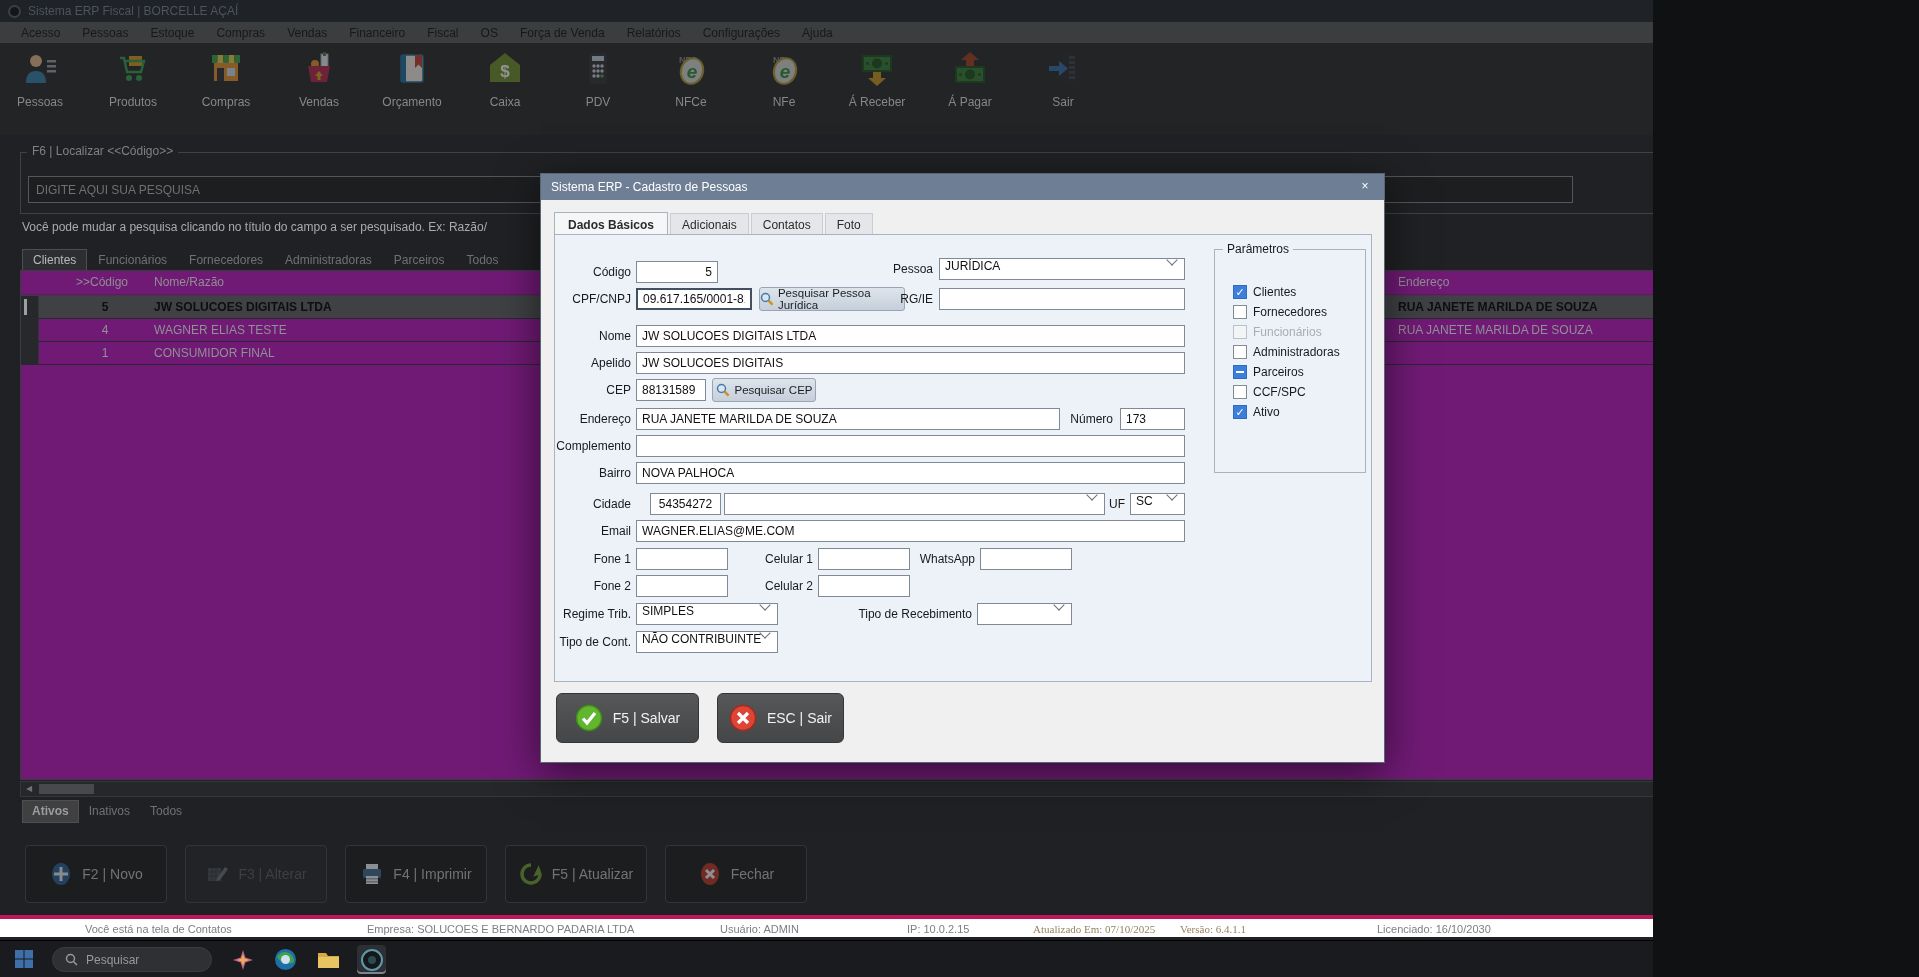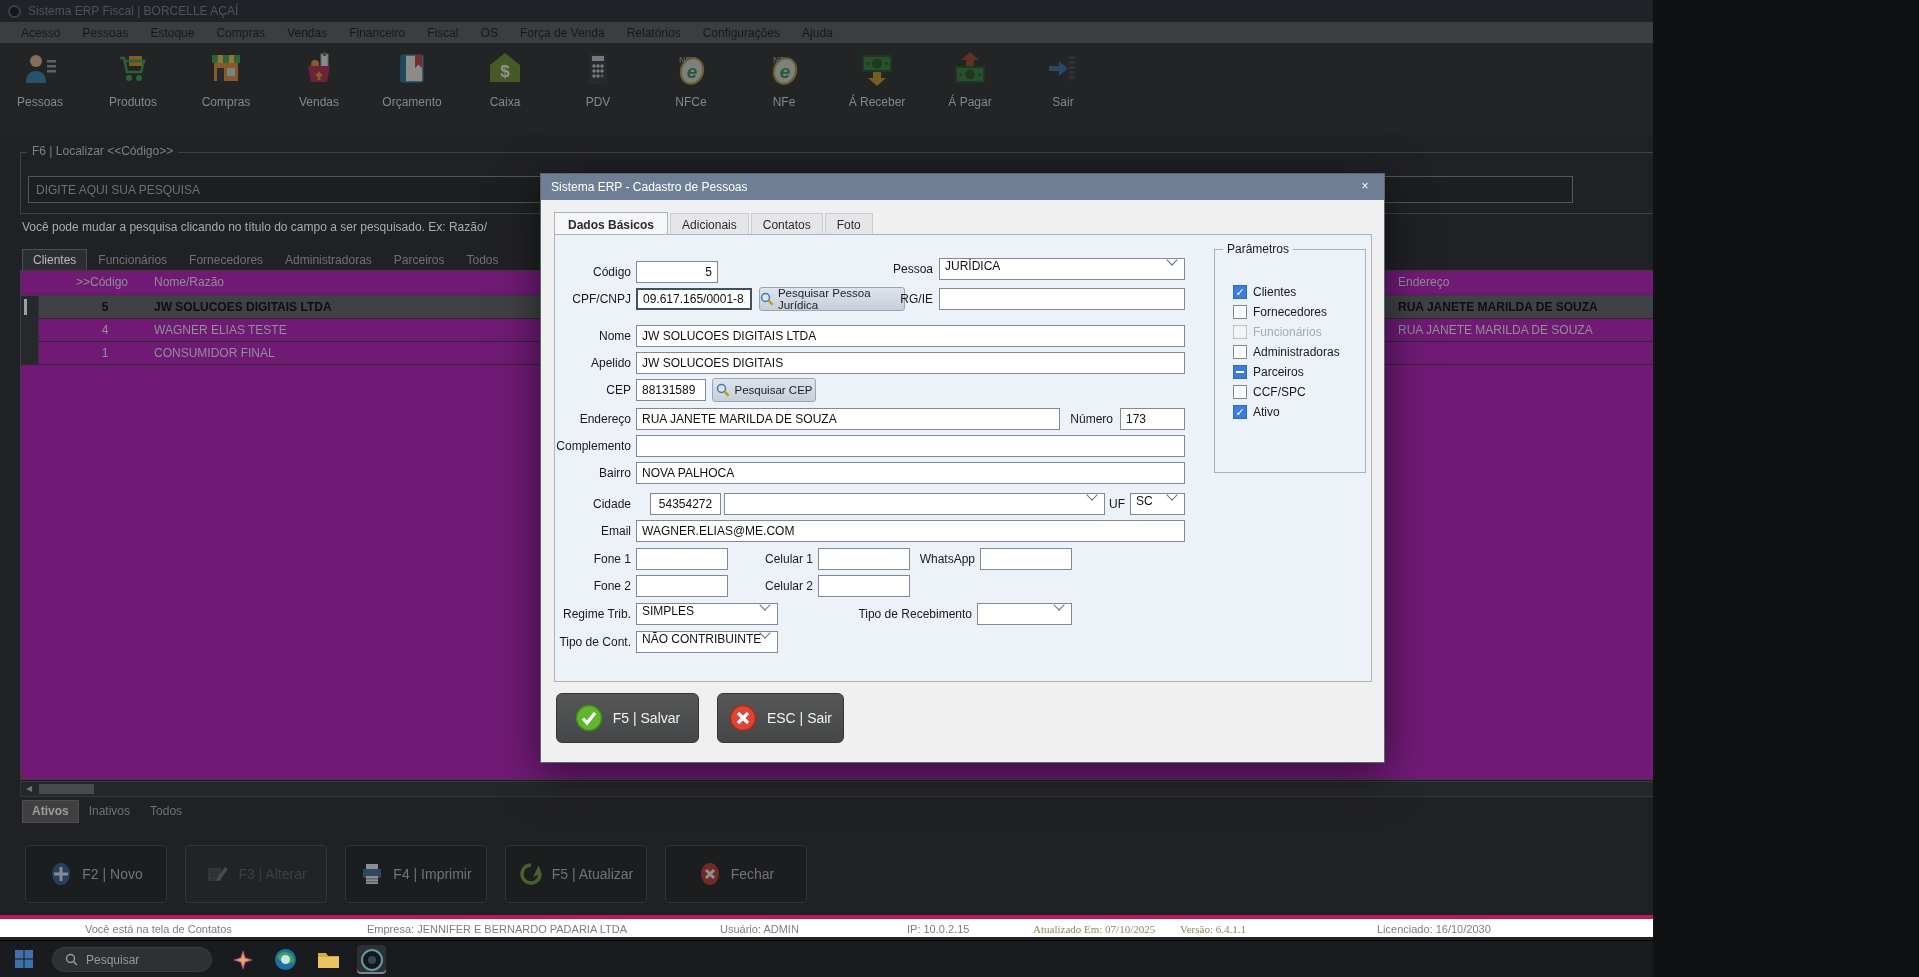--- a/index.html
+++ b/index.html
@@ -370,21 +370,21 @@
       <svg width="24" height="24">
           <ellipse cx="12" cy="12" rx="9" ry="11" fill="#b5372a"></ellipse>
         <path d="M8 8l8 8M16 8l-8 8" stroke="#eee" stroke-width="3"></path>
         </svg>
       <span>Fechar</span>
     </div>
   </div>
 
   <div class="abs statusbar">
     <span style="left:85px">Você está na tela de Contatos</span>
-    <span style="left:367px">Empresa: JENNIFER E BERNARDO PADARIA LTDA</span>
+    <span style="left:367px">Empresa: SOLUCOES E BERNARDO PADARIA LTDA</span>
     <span style="left:720px">Usuário: ADMIN</span>
     <span style="left:907px">IP: 10.0.2.15</span>
     <span style="left:1033px" class="warm">Atualizado Em: 07/10/2025</span>
     <span style="left:1180px" class="warm">Versão: 6.4.1.1</span>
     <span style="left:1377px">Licenciado: 16/10/2030</span>
   </div>
 
   <div class="abs taskbar">
     <span class="tk-start"><svg width="20" height="20">
       <g fill="#3e6fa6">

